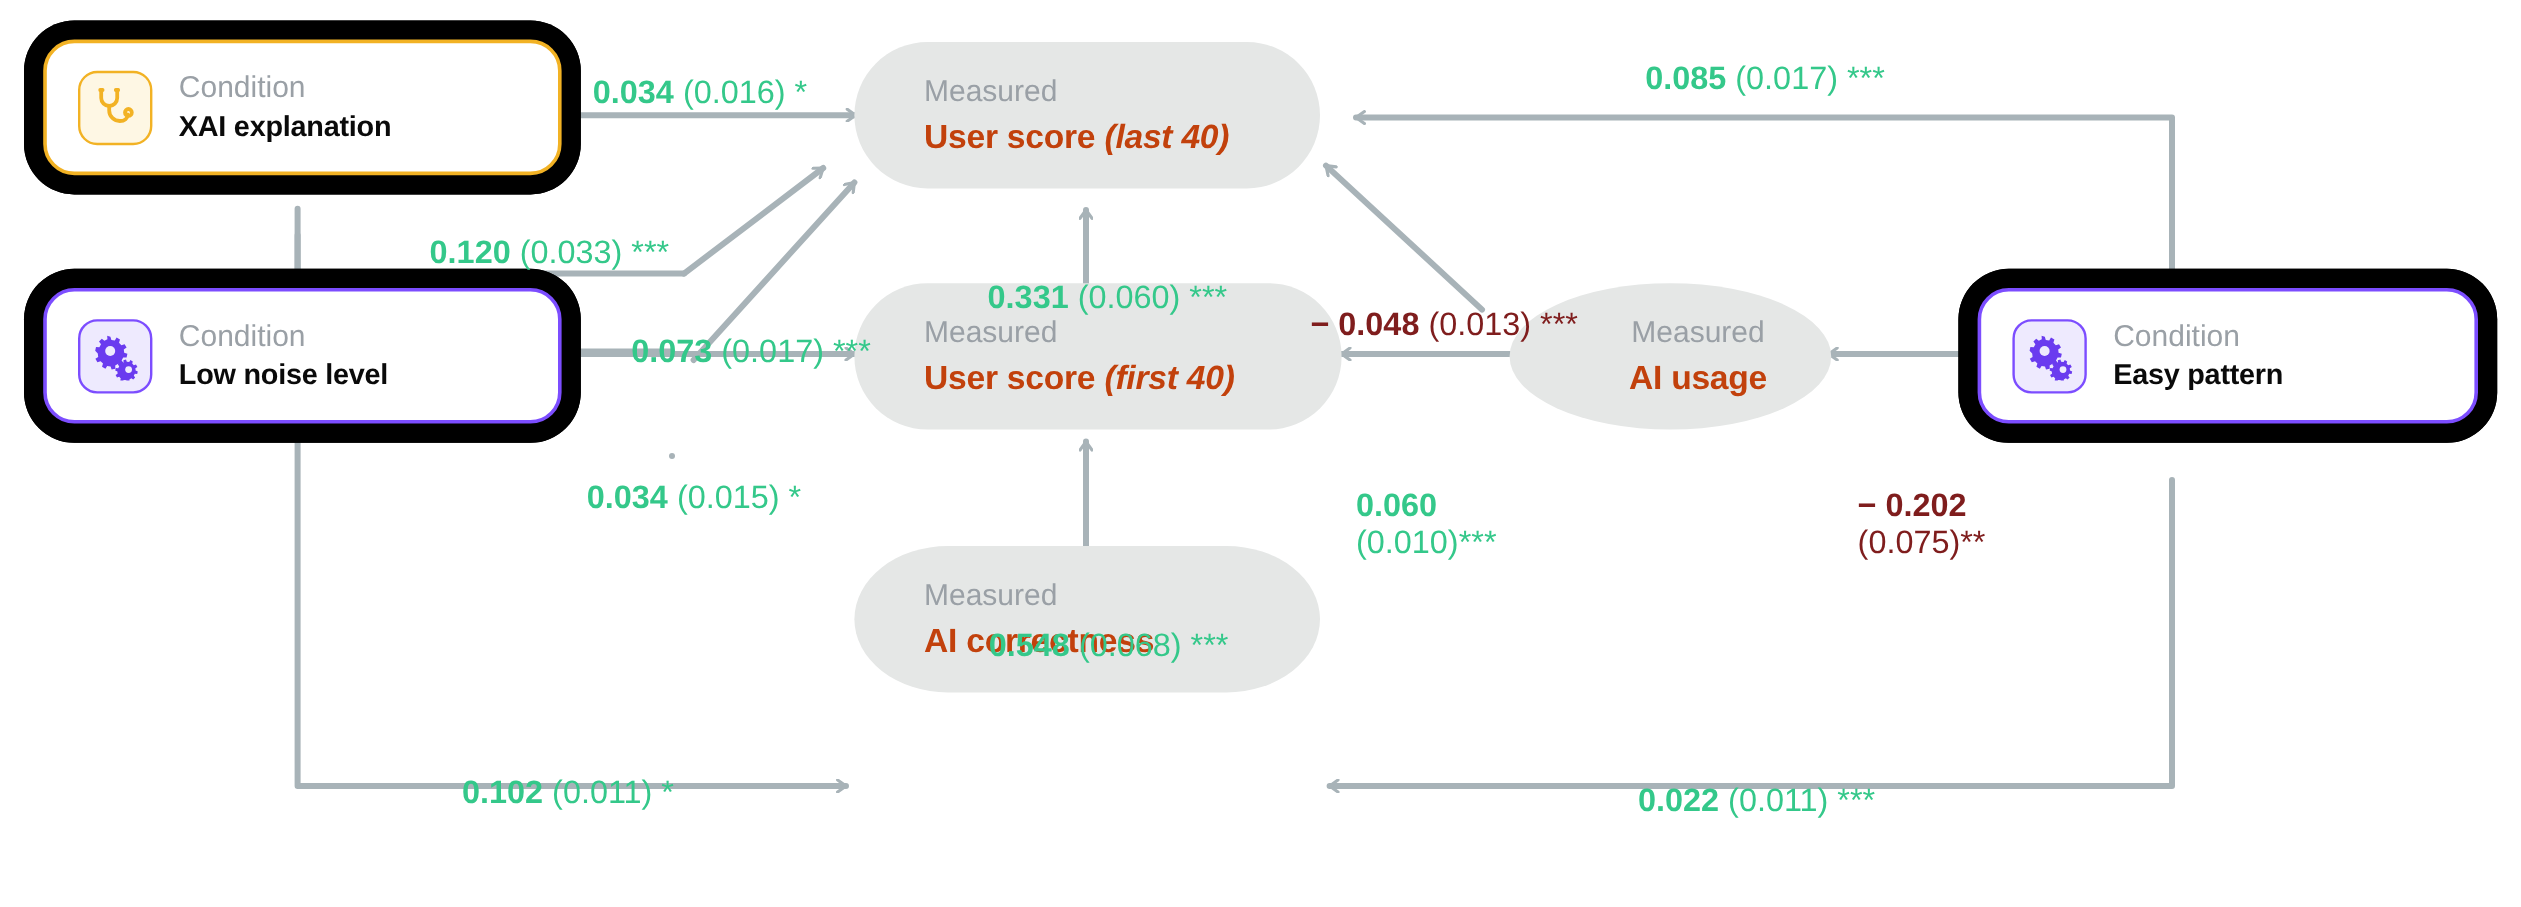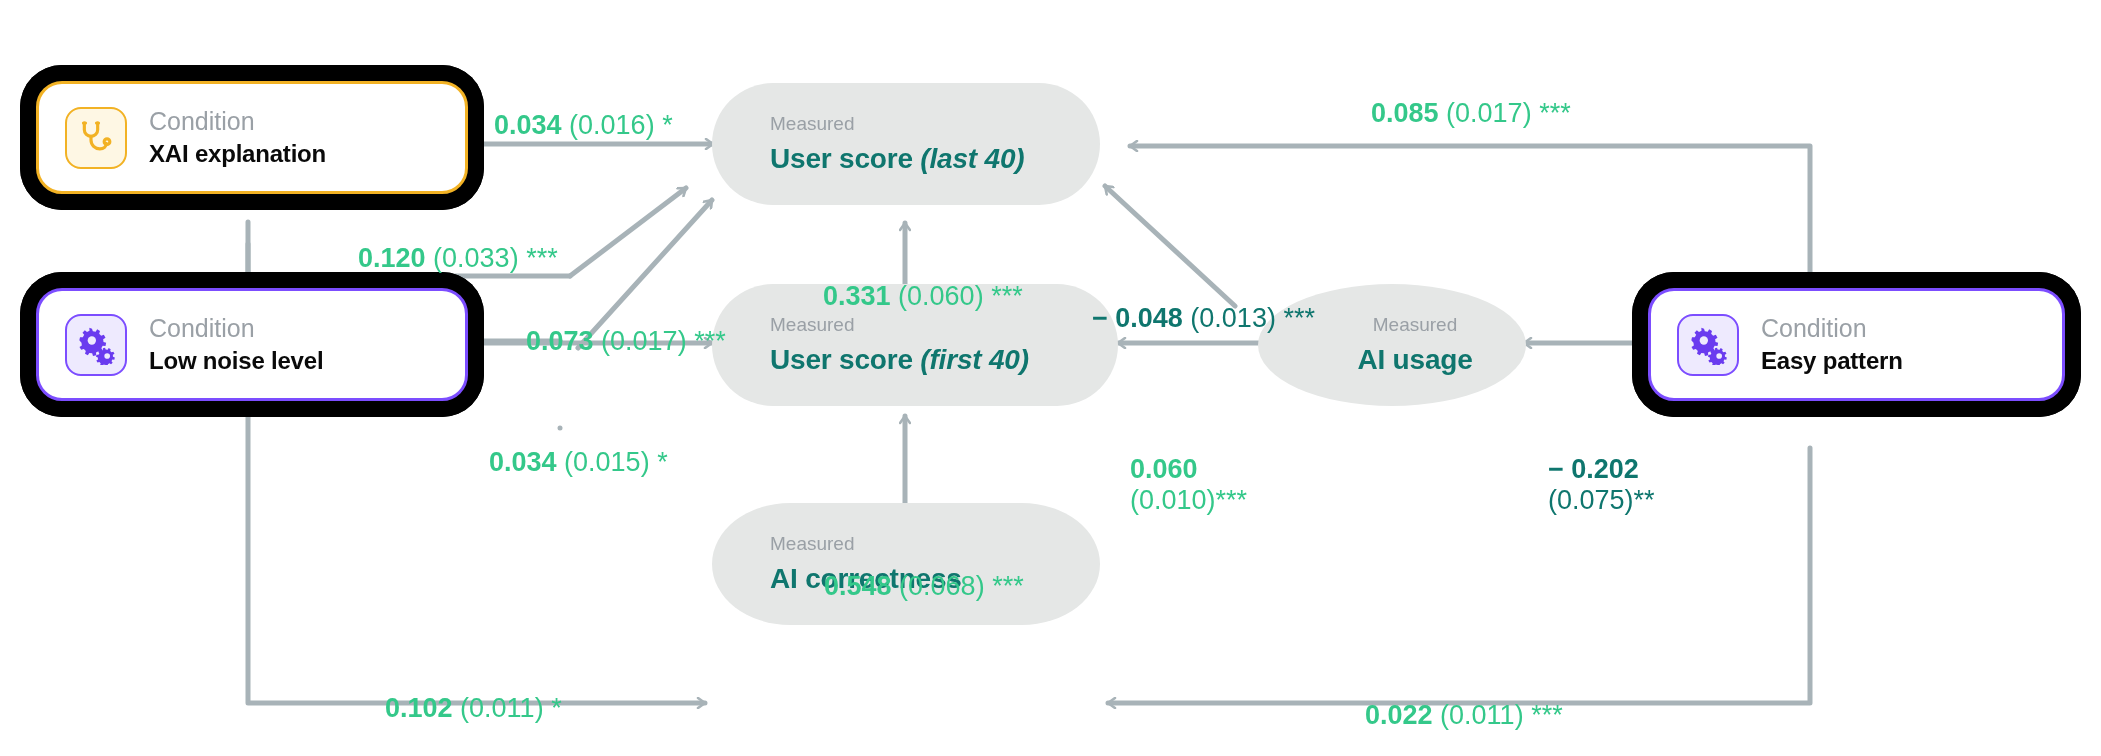--- a/index.html
+++ b/index.html
@@ -1,18 +1,18 @@
 <!DOCTYPE html>
 <html><head>
 <meta charset="utf-8">
 <style>
   html,body{margin:0;padding:0;background:#ffffff;}
   body{width:2101px;height:756px;overflow:hidden;
        font-family:"Liberation Sans","DejaVu Sans",sans-serif;}
-  #stage{position:relative;width:2101px;height:536px;background:#fff;margin-top:48px;}
+  #stage{position:relative;width:2101px;height:536px;background:#fff;}
 
   svg.edges{position:absolute;left:0;top:0;width:2101px;height:756px;overflow:visible;}
 
   
   .cond{position:absolute;display:flex;align-items:center;gap:22px;
         background:#ffffff;border-radius:26px;padding:18px 26px;
         box-sizing:border-box;z-index:4;}
   .cond.yellow{border:3px solid #F2B224;
         box-shadow:0 0 0 16px #000, 0 0 0 16px #000;}
   .cond.purple{border:3px solid #7C4DFF;
@@ -21,31 +21,31 @@
         display:flex;align-items:center;justify-content:center;box-sizing:border-box;}
   .cond.yellow .sq{background:#FEF7E4;border:2px solid #F2B224;}
   .cond.purple .sq{background:#EEEAFE;border:2px solid #7C4DFF;}
   .cond .txt{display:flex;flex-direction:column;line-height:1.18;}
   .cond .kind{font-size:25px;color:#9AA0A6;font-weight:400;}
   .cond .name{font-size:24px;color:#0A0A0A;font-weight:700;margin-top:4px;letter-spacing:-0.2px;}
 
   
   .meas{position:absolute;background:#E5E7E6;display:flex;flex-direction:column;
         align-items:flex-start;justify-content:center;z-index:3;box-sizing:border-box;}
-  .meas .kind{font-size:19px;color:#9AA0A6;font-weight:400;line-height:1.2;}
-  .meas .name{font-size:28px;color:#0f766e;font-weight:700;margin-top:6px;
+  .meas .kind{font-size:25px;color:#9AA0A6;font-weight:400;line-height:1.2;}
+  .meas .name{font-size:28px;color:#c2410c;font-weight:700;margin-top:6px;
         line-height:1.2;white-space:nowrap;letter-spacing:-0.2px;}
   .meas .name i{font-weight:700;font-style:italic;}
 
   
   .lab{position:absolute;white-space:nowrap;z-index:5;font-size:27px;line-height:1.15;}
   .lab b{font-weight:700;}
   .lab .se{font-weight:400;}
   .lab.pos{color:#34C88A;}
-  .lab.neg{color:#0f766e;}
+  .lab.neg{color:#7f1d1d;}
   .lab.two{text-align:left;}
 </style>
 </head>
 <body>
 
 <div id="stage">
 
   <svg class="edges" viewBox="0 0 2101 756">
     <defs>
       <marker id="ah" markerWidth="12" markerHeight="12" refX="9" refY="6" orient="auto" markerUnits="userSpaceOnUse">

